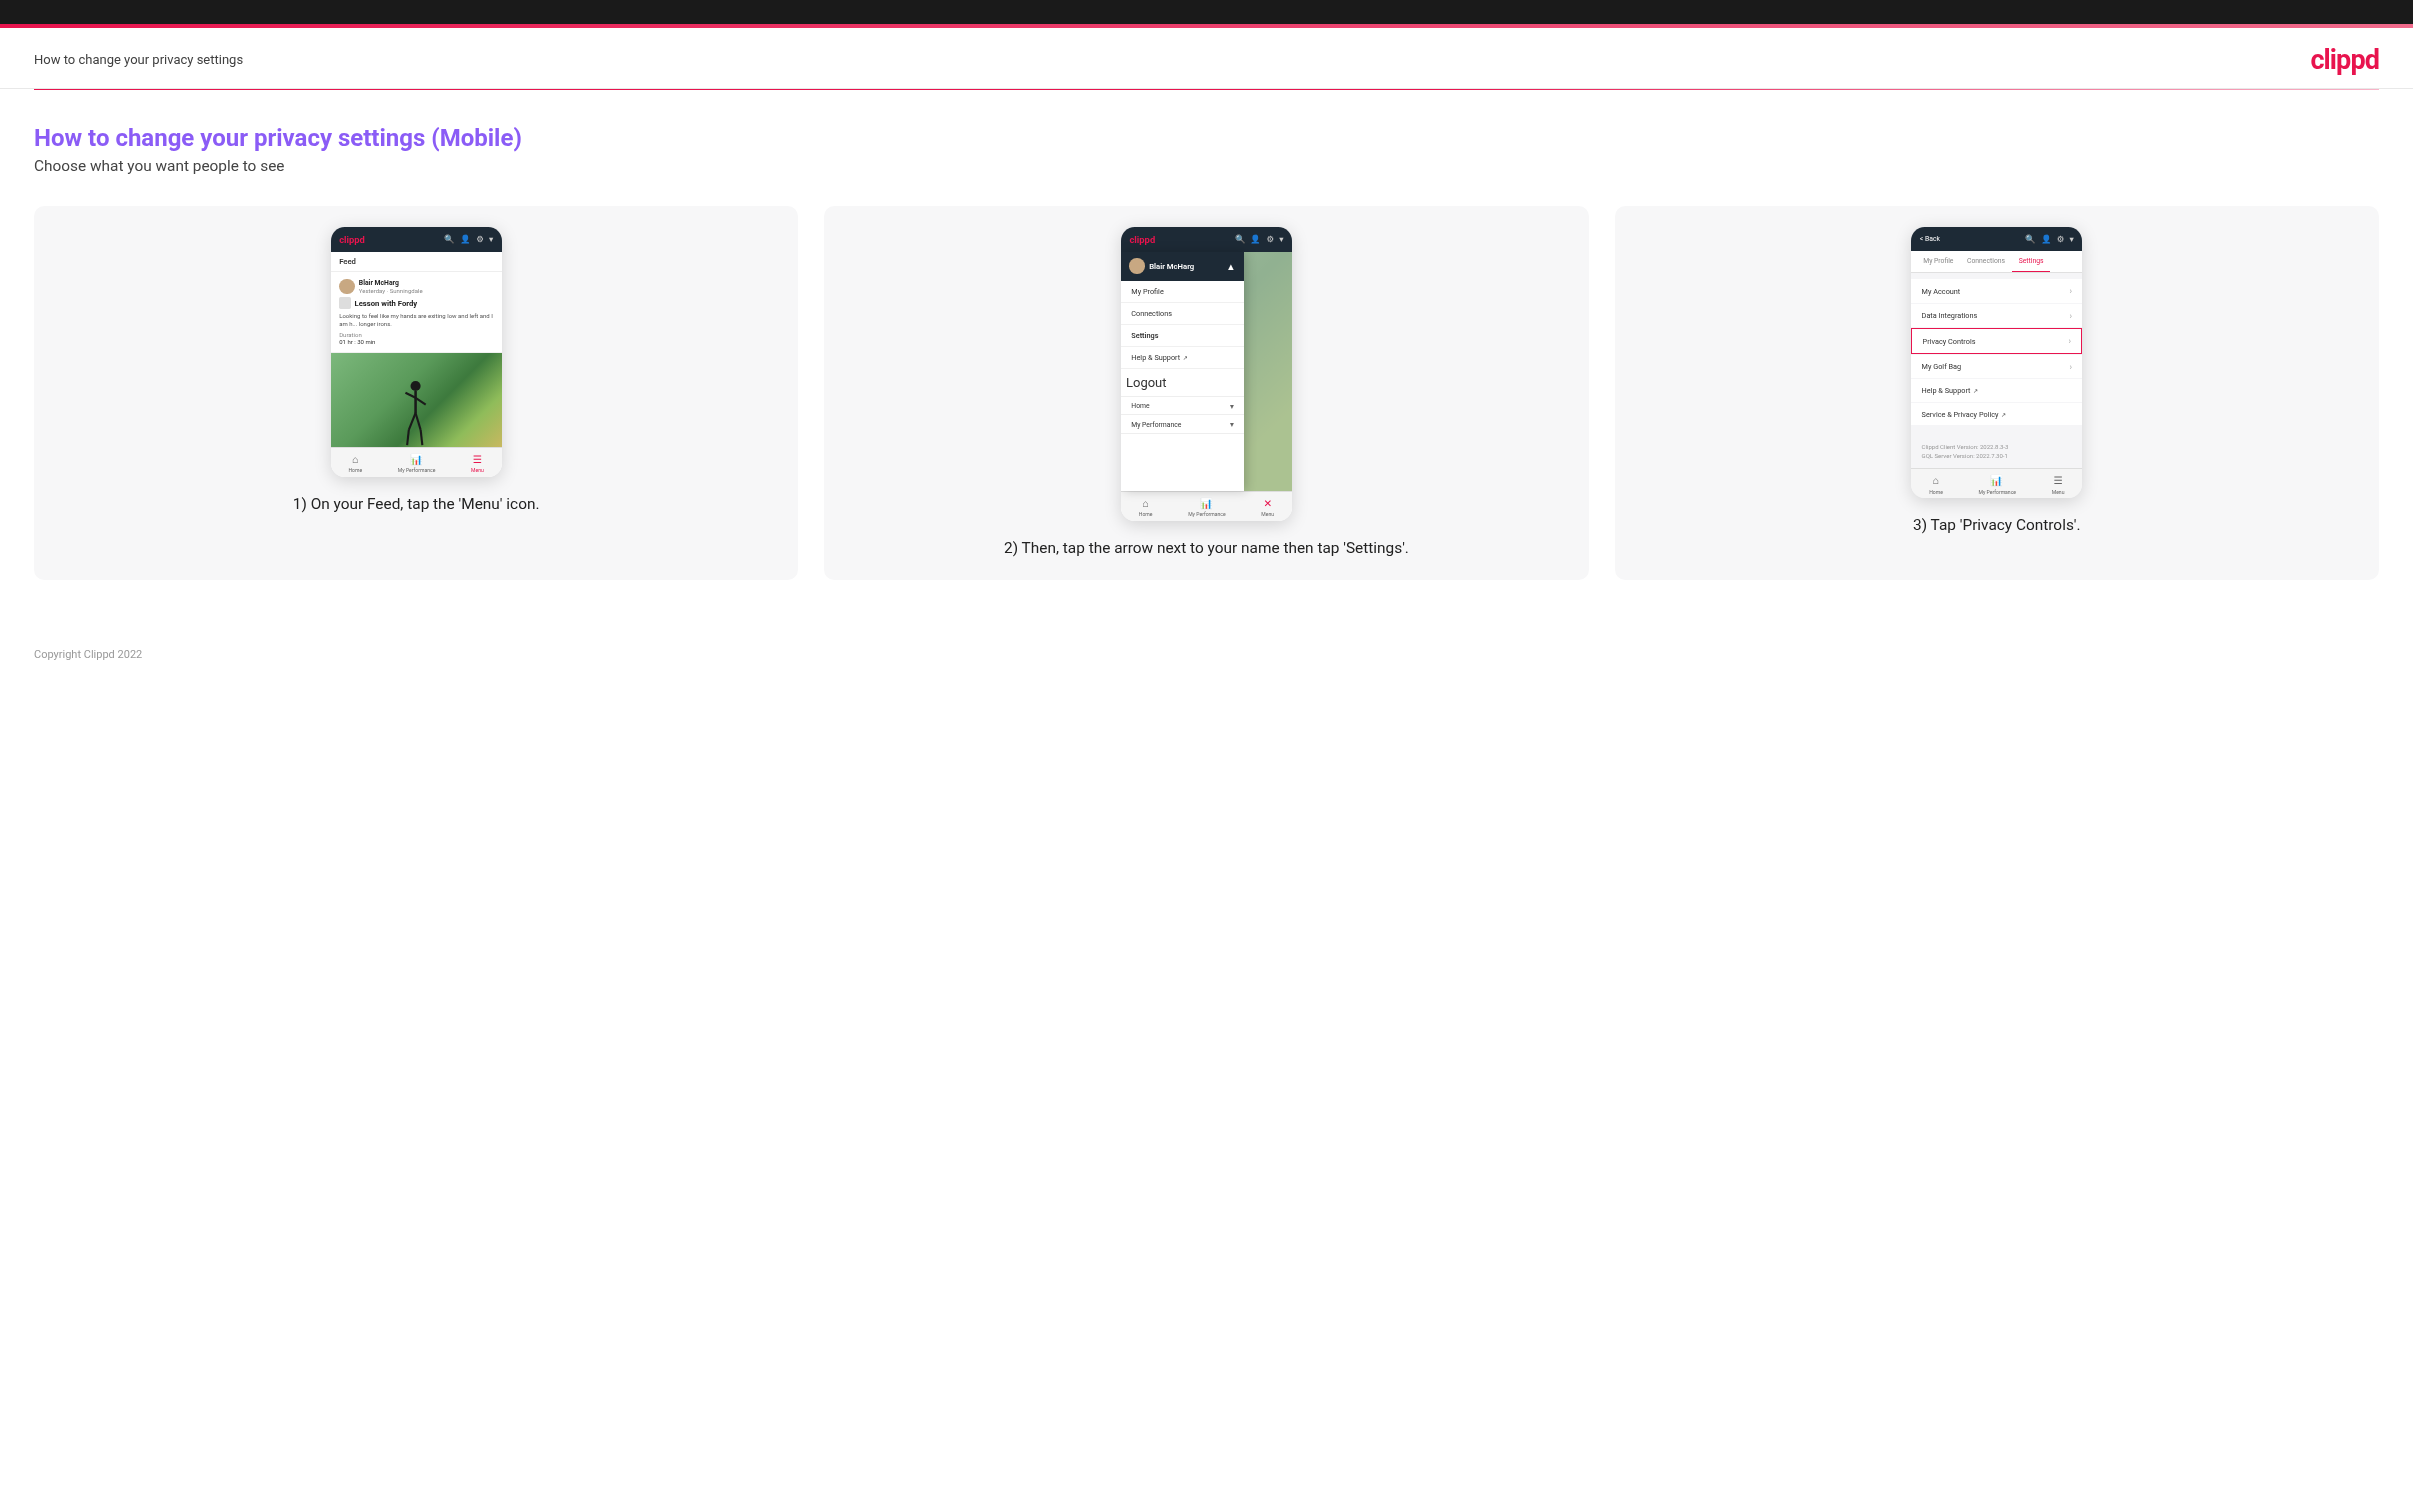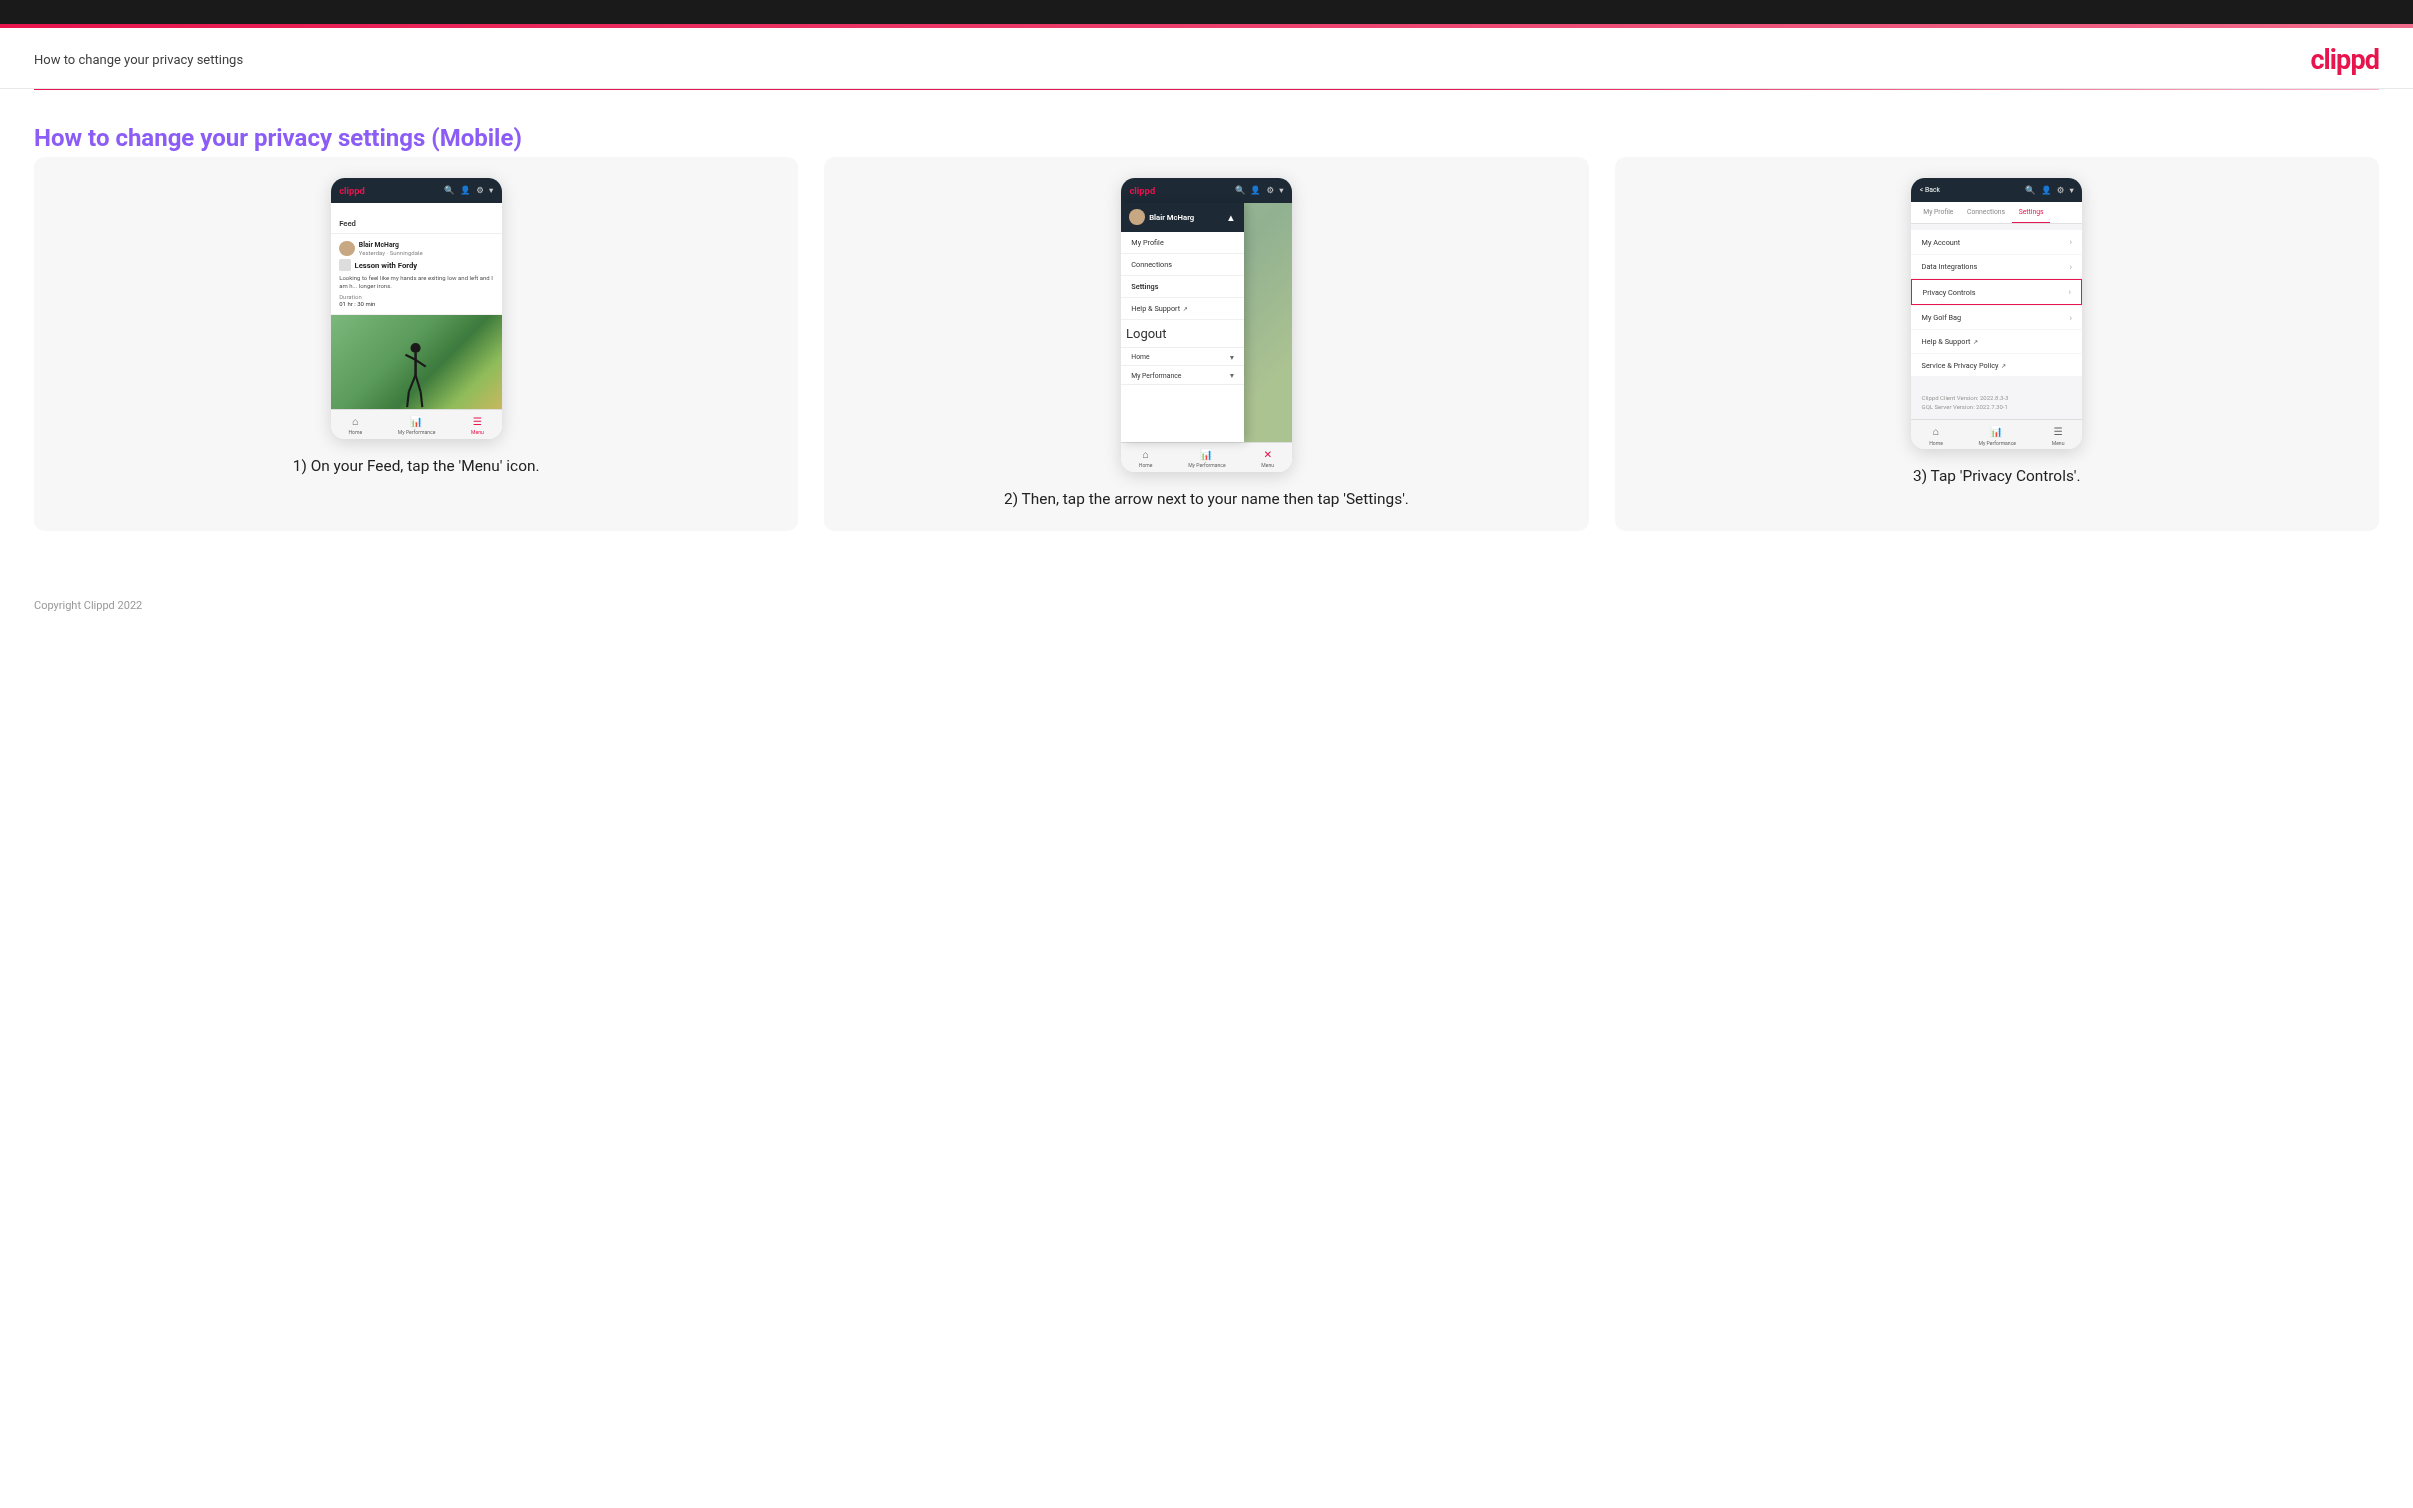--- a/index.html
+++ b/index.html
@@ -126,21 +126,20 @@
       font-size: 8.5px;
     }
 
     
     .feed-tab {
       padding: 5.1px 8.5px;
       font-size: 7.7px;
       color: #333;
       border-bottom: 0.9px solid #eee;
       font-weight: 600;
-      margin-top: 11px;
     }
 
     .feed-post {
       padding: 6.8px 8.5px;
       border-bottom: 0.9px solid #f0f0f0;
     }
 
     .feed-user-row {
       display: flex;
       align-items: center;
@@ -348,20 +347,21 @@
 
 <div class="header">
   <span class="header-title">How to change your privacy settings</span>
   <span class="logo">clippd</span>
 </div>
 
 <div class="divider"></div>
 
 <div class="main">
   <h1 class="page-heading">How to change your privacy settings (Mobile)</h1>
+  <p class="page-subheading">Choose what you want people to see</p>
 
   <div class="steps-grid">
 
     <div class="step-card">
 
       <div class="phone-mockup">
 
         <div class="phone-header">
           <span class="phone-logo">clippd</span>
           <div class="phone-icons">

